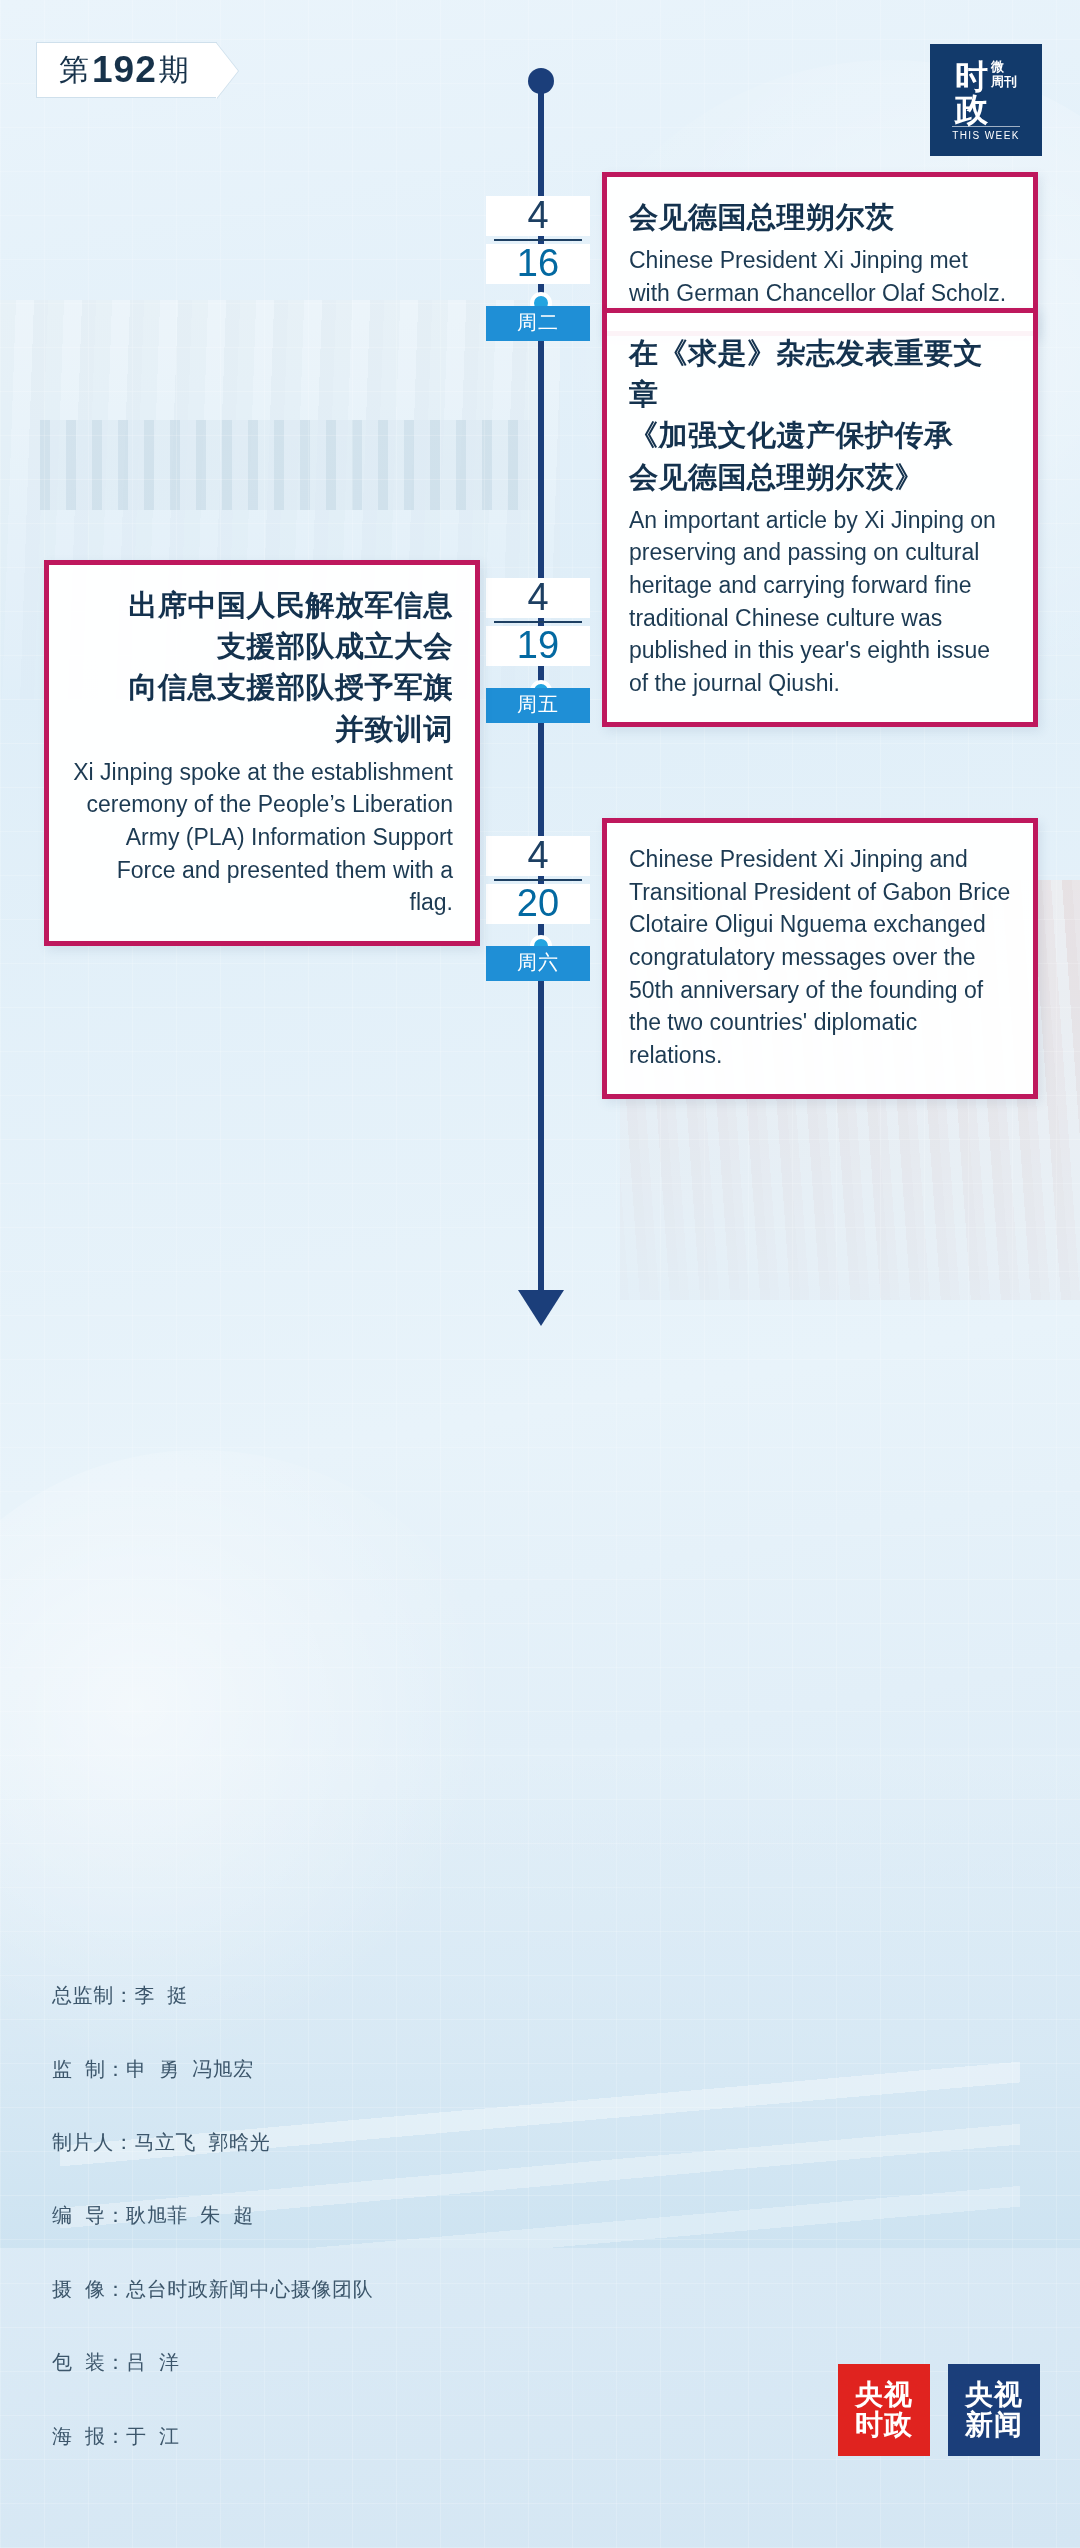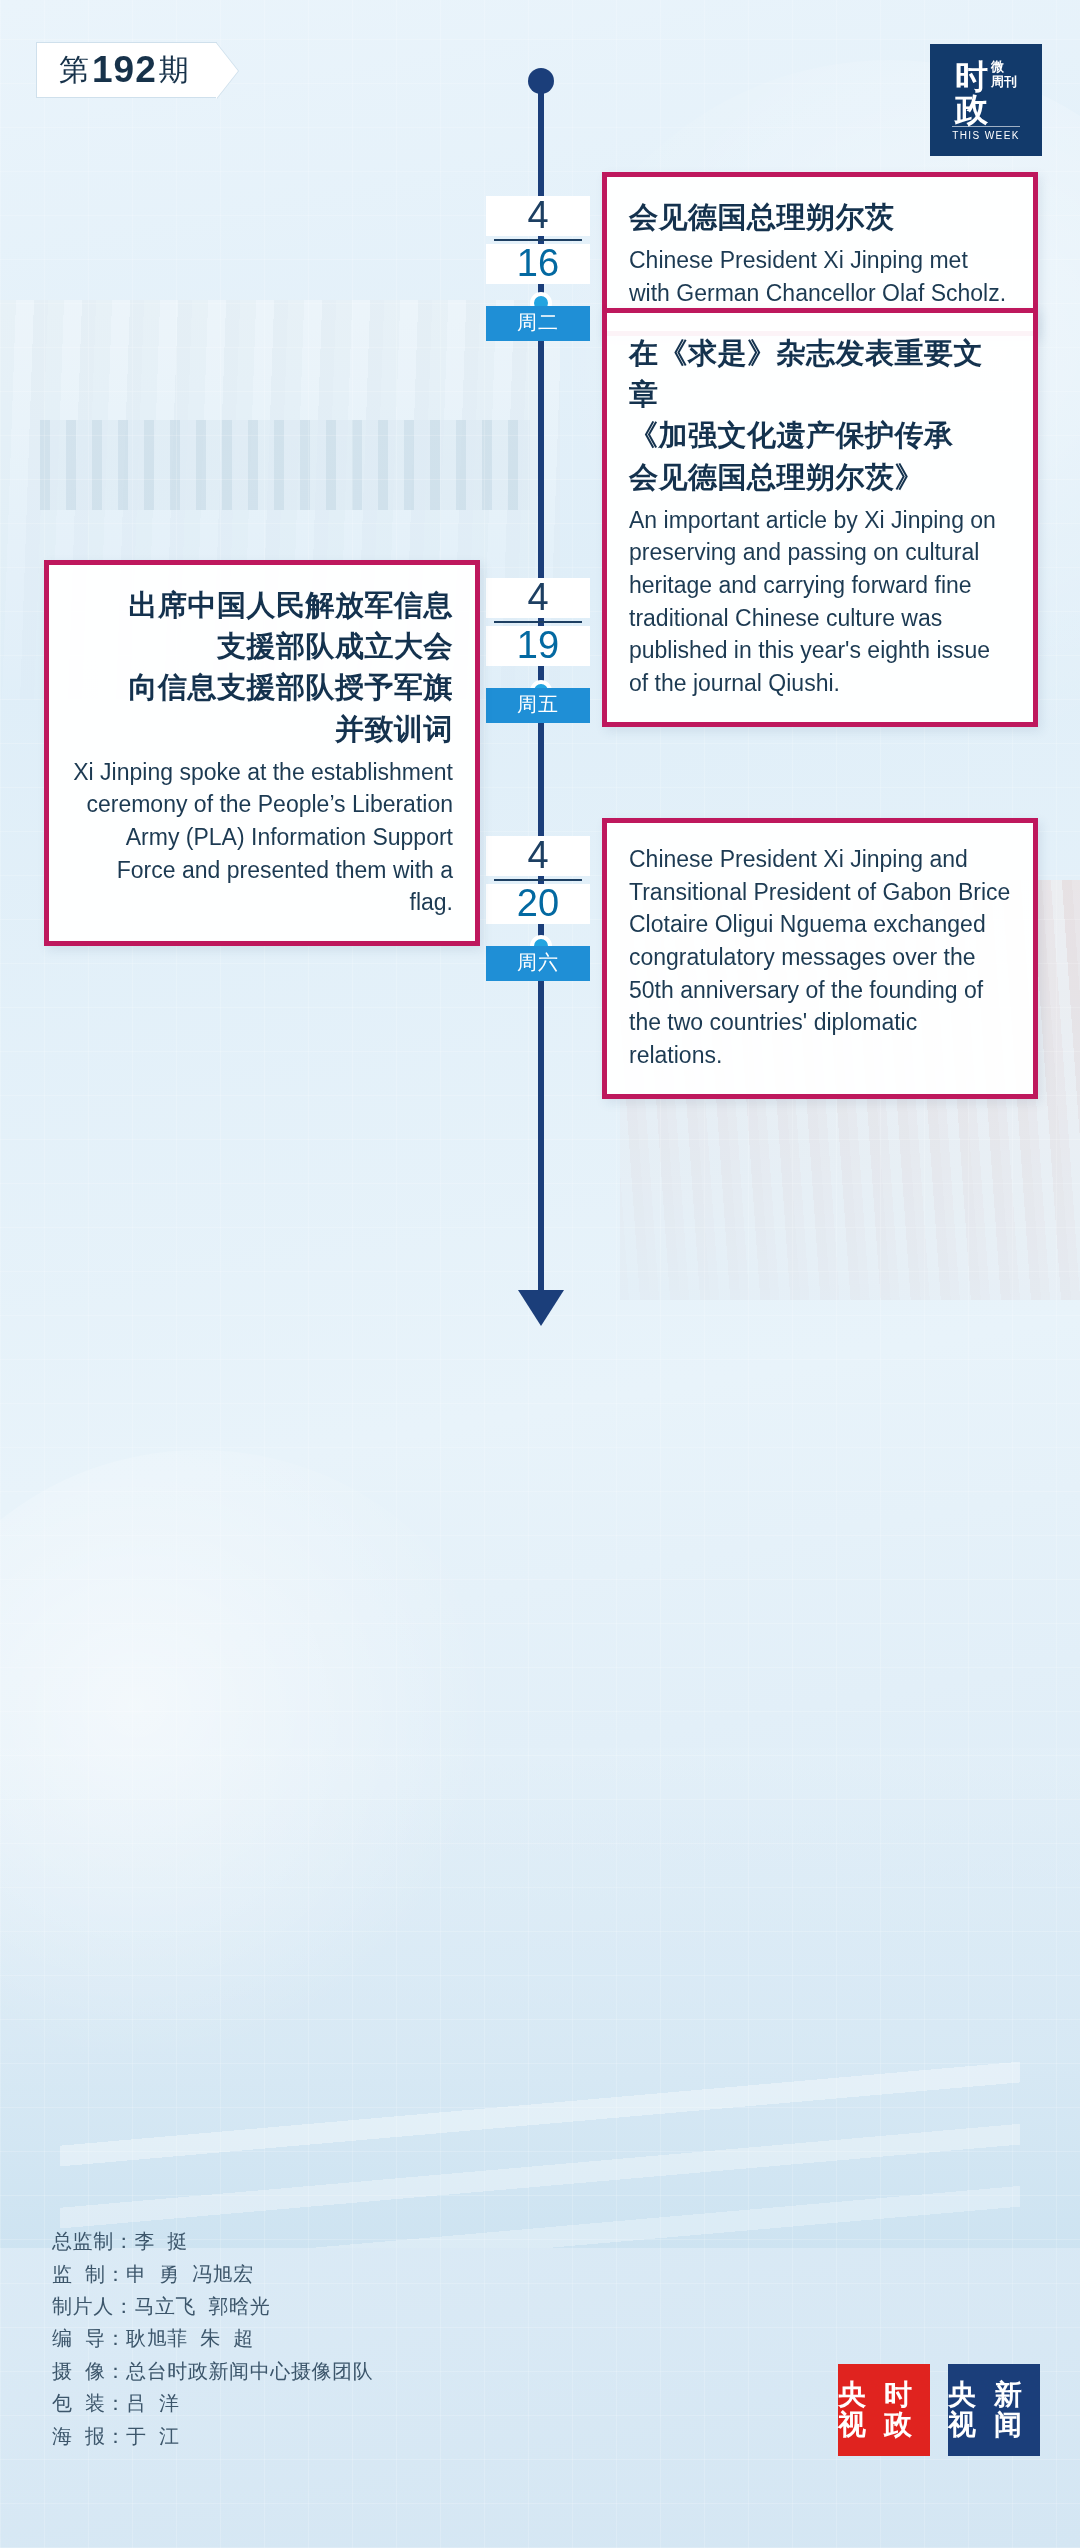--- a/index.html
+++ b/index.html
@@ -174,26 +174,26 @@
   .card p {
     font-size: 23px; line-height: 1.42; color: #1c3a52; font-weight: 400;
   }
 
   
   .credits {
     position: absolute; left: 52px; bottom: 96px;
     font-size: 20px; line-height: 1.62; color: #3c566b;
     letter-spacing: .6px;
   }
-  .credits .row { white-space: pre; }
+  .credits .row { white-space: pre; margin-top: 41px; }
 
   
   .blogos { position: absolute; right: 40px; bottom: 92px; display: flex; gap: 18px; }
   .blogo {
-    width: 92px; height: 92px; display: flex; flex-direction: row;
+    width: 92px; height: 92px; display: flex; flex-direction: column;
     align-items: center; justify-content: center; color: #fff;
     font-size: 28px; font-weight: 700; line-height: 1.08; letter-spacing: 1px;
   }
   .blogo.red { background: #e0231f; }
   .blogo.blue { background: #1b3e7a; }
   .blogo .l1, .blogo .l2 { display: block; }
 </style>
 </head>
 <body>
 

